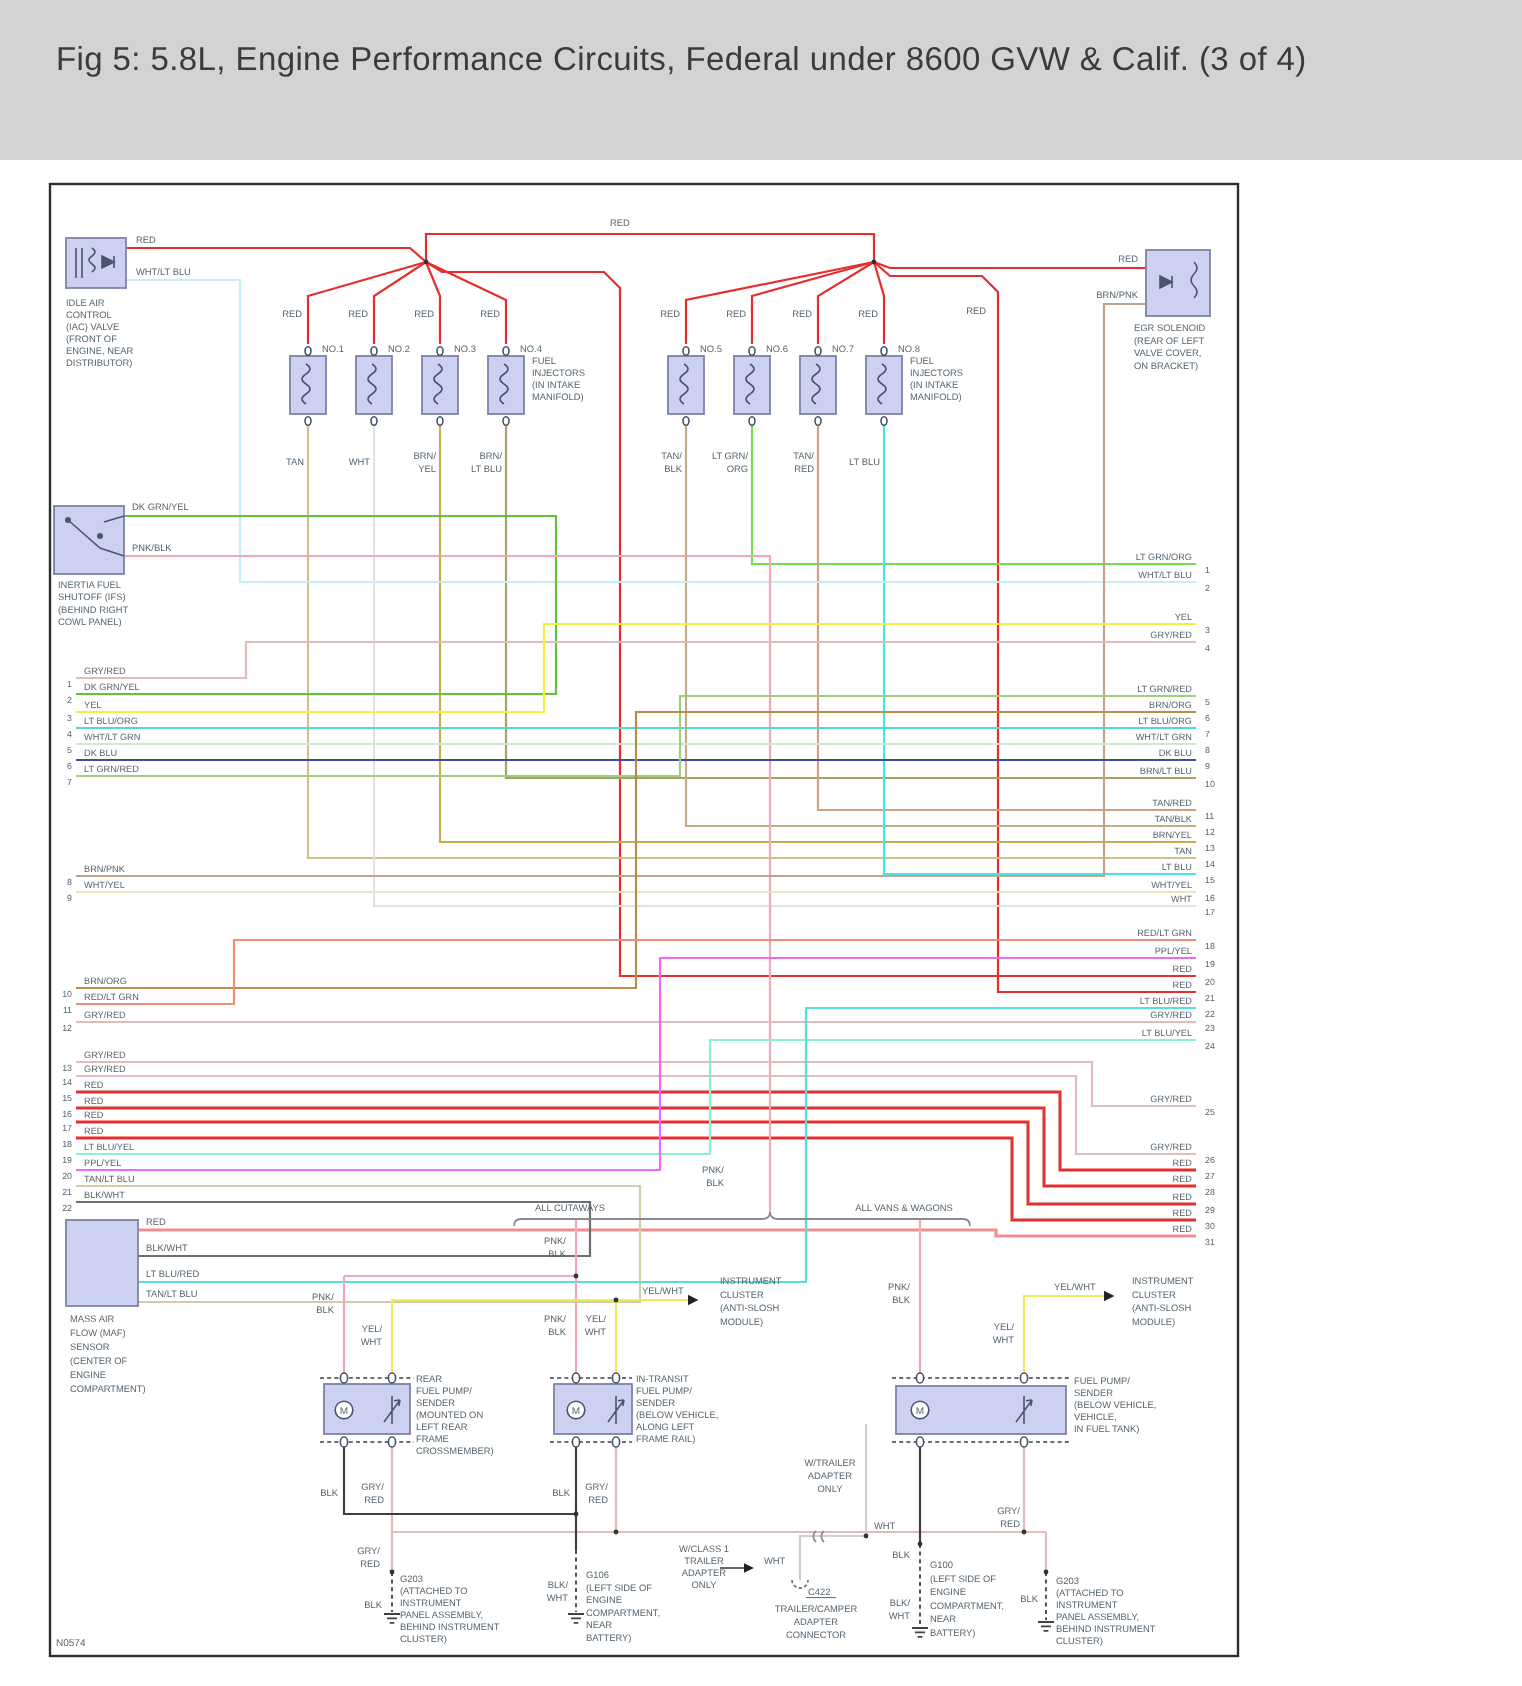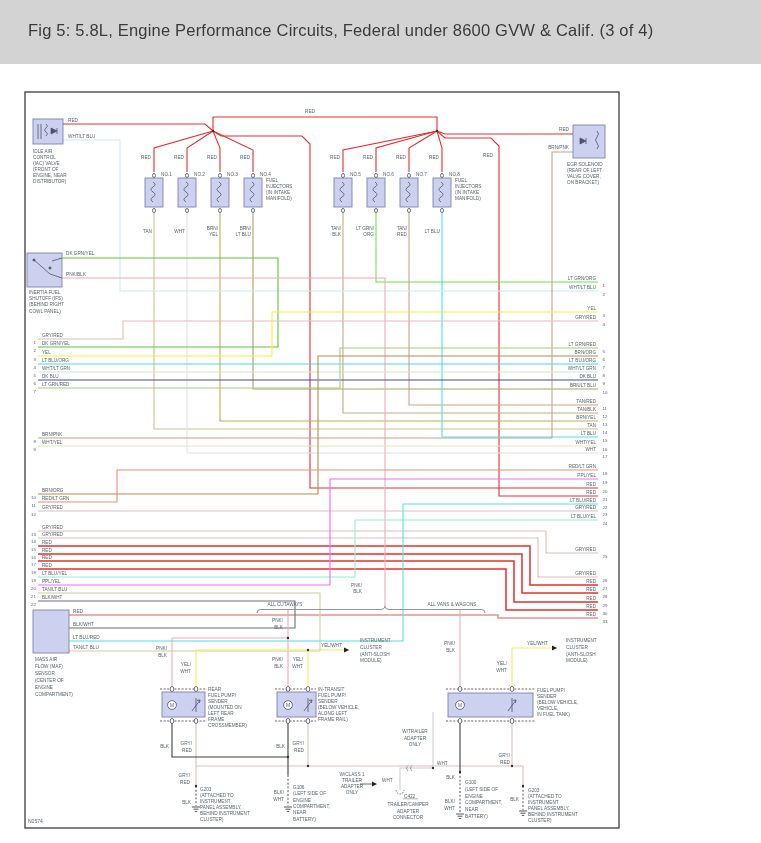--- a/index.html
+++ b/index.html
@@ -1,17 +1,17 @@
 <!DOCTYPE html>
 <html><head>
 <meta charset="utf-8">
 <style>
   html,body{margin:0;padding:0;background:#fff;width:761px;height:843px;overflow:hidden;
     font-family:"Liberation Sans",sans-serif;}
-  #header{position:absolute;left:0;top:0;width:761px;height:64px;background:#d3d3d3;}
+  #header{position:absolute;left:0;top:0;width:761px;height:80px;background:#d3d3d3;}
   #header .title{position:absolute;left:28px;top:21px;font-size:16.5px;color:#3b3b3b;letter-spacing:.2px;}
   #stage{position:absolute;left:0;top:0;width:761px;height:843px;}
   svg{position:absolute;left:0;top:0;}
   text{font-family:"Liberation Sans",sans-serif;fill:#56656f;}
 </style>
 </head>
 <body>
 
 <div id="stage">
   <div id="header">

